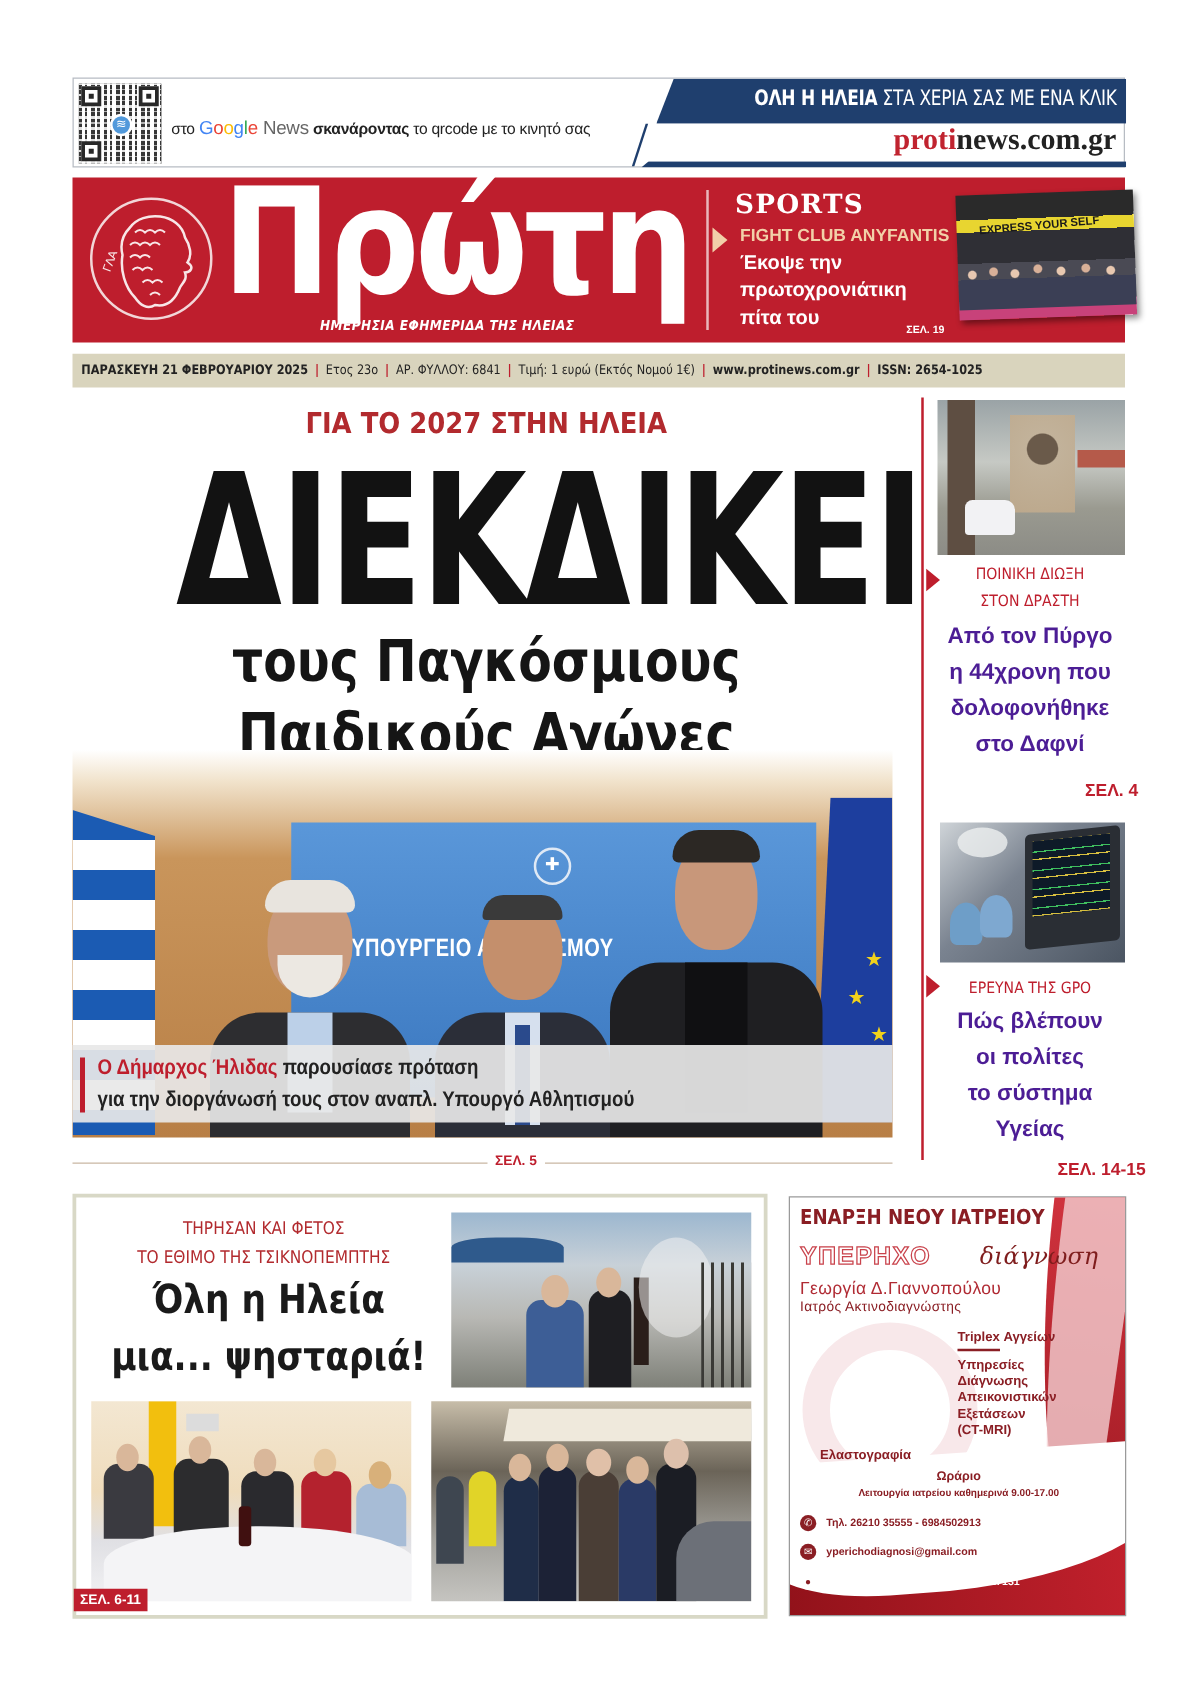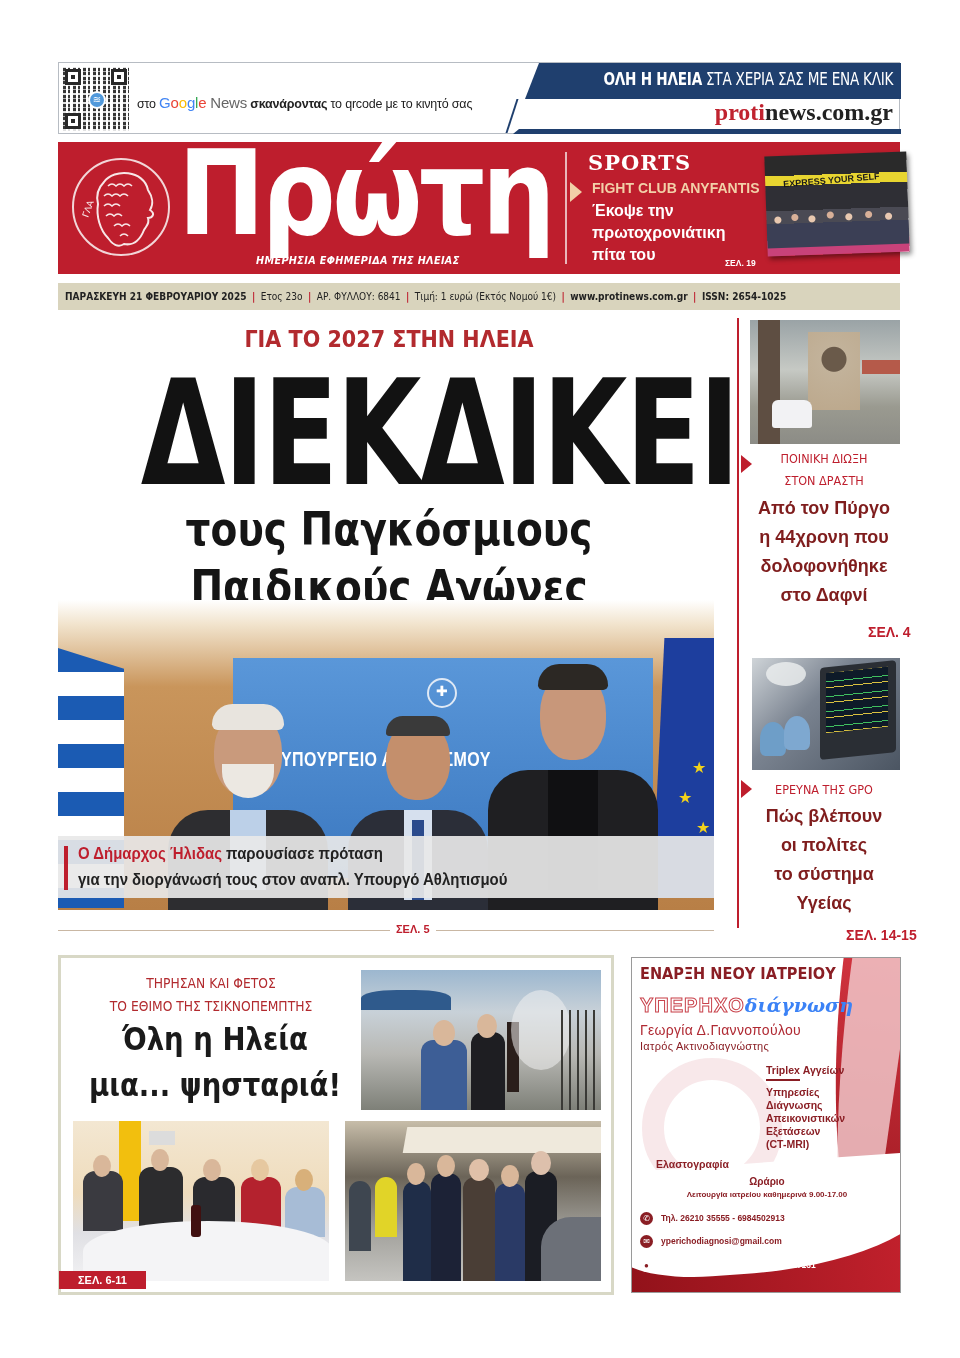--- a/index.html
+++ b/index.html
@@ -86,51 +86,51 @@
   
   .rail-line { position: absolute; left: 737px; top: 318px; width: 2px; height: 610px; background: #be1e2d; }
   .rail-photo1 { position: absolute; left: 750px; top: 320px; width: 150px; height: 124px; overflow: hidden;
       background: linear-gradient(180deg, #9aa3a6 0%, #c6c9c4 40%, #9a9a90 70%, #8c8c86 100%); }
   .rail-photo1 .tree { position: absolute; left: 8px; top: 0; width: 22px; height: 124px; background: #5e4e42; }
   .rail-photo1 .portrait { position: absolute; left: 58px; top: 12px; width: 52px; height: 78px; background: radial-gradient(circle at 50% 35%, #6a5a4a 12px, #c2b29a 13px, #bca88c 100%); }
   .rail-photo1 .van { position: absolute; left: 22px; top: 80px; width: 40px; height: 28px; background: #f2f2f4; border-radius: 6px 8px 3px 3px; }
   .rail-photo1 .roof { position: absolute; right: 0; top: 40px; width: 38px; height: 14px; background: #b55a4a; }
   .rail-arrow { position: absolute; width: 0; height: 0; border-top: 9px solid transparent; border-bottom: 9px solid transparent; border-left: 11px solid #be1e2d; }
   .rail-kicker { position: absolute; left: 742px; width: 164px; text-align: center; color: #be1e2d; font-size: 12.5px; line-height: 22px; font-family: "DejaVu Sans", sans-serif; transform: scaleX(.9); }
-  .rail-head { position: absolute; left: 742px; width: 164px; text-align: center; color: #7f1d1d; font-weight: bold; font-size: 18px; line-height: 29px; }
+  .rail-head { position: absolute; left: 742px; width: 164px; text-align: center; color: #4c1d95; font-weight: bold; font-size: 18px; line-height: 29px; }
   .rail-page { position: absolute; color: #be1e2d; font-size: 14px; font-weight: bold; }
   .rail-photo2 { position: absolute; left: 752px; top: 658px; width: 148px; height: 112px; overflow: hidden;
       background: linear-gradient(135deg, #cfd4d8 0%, #7a8390 40%, #4b5562 100%); }
   .rail-photo2 .monitor { position: absolute; left: 68px; top: 6px; width: 76px; height: 92px; background: #2a2e34; border-radius: 4px; transform: skewY(-6deg); }
   .rail-photo2 .screen { position: absolute; left: 6px; top: 6px; width: 62px; height: 60px; background: #0e1a28;
       background-image: repeating-linear-gradient(180deg, transparent 0 8px, #3fbf5f 8px 9px, transparent 9px 14px, #d8c040 14px 15px); }
   .rail-photo2 .doc { position: absolute; width: 26px; height: 34px; border-radius: 50% 50% 20% 20%; background: #6e9ec8; }
 
   
   .feature { position: absolute; left: 58px; top: 955px; width: 556px; height: 340px; border: 3px solid #d8d8c6; background: #fff; }
   .feat-kicker { position: absolute; left: 10px; top: 14px; width: 280px; text-align: center; color: #b22a2e; font-size: 14px; line-height: 23px; font-family: "DejaVu Sans", sans-serif; transform: scaleX(.88); }
   .feat-head { position: absolute; left: 4px; top: 58px; width: 300px; text-align: center; font-family: "DejaVu Sans", sans-serif; font-weight: bold; font-size: 32px; line-height: 46px; color: #1a1a1a; transform: scaleX(.86); }
   .feat-photo1 { position: absolute; left: 300px; top: 12px; width: 240px; height: 140px; overflow: hidden; background: linear-gradient(180deg, #9cb7cf 0%, #c8d1d8 30%, #b8b8b4 60%, #7e8078 100%); }
   .feat-photo2 { position: absolute; left: 12px; top: 163px; width: 256px; height: 160px; overflow: hidden; background: linear-gradient(180deg, #f3e7d2 0%, #efdcbc 45%, #e0e0e4 70%, #f2f2f4 100%); }
   .feat-photo3 { position: absolute; left: 284px; top: 163px; width: 256px; height: 160px; overflow: hidden; background: linear-gradient(180deg, #c7bda9 0%, #6b6458 35%, #a4a39e 70%, #c5c4c0 100%); }
   .fig { position: absolute; border-radius: 12px 12px 0 0; }
   .fhead { position: absolute; border-radius: 50%; background: #d9b79a; }
-  .feat-page { position: absolute; left: -2px; top: 313px; padding: 3px 19px; background: #be1e2d; color: #fff; font-size: 11px; font-weight: bold; }
+  .feat-page { position: absolute; left: -2px; top: 313px; padding: 3px 5px; background: #be1e2d; color: #fff; font-size: 11px; font-weight: bold; }
 
   
   .ad { position: absolute; left: 631px; top: 957px; width: 270px; height: 336px; border: 1px solid #9a9a9a; background: #fff; overflow: hidden; }
   .ad-swoosh1 { position: absolute; right: -40px; top: -20px; width: 120px; height: 380px; background: linear-gradient(180deg, #d43540, #8f1119); border-radius: 0 0 0 100%; transform: rotate(8deg); }
   .ad-swoosh2 { position: absolute; right: 10px; top: -10px; width: 60px; height: 340px; background: #f2cfd2; border-radius: 0 0 0 100%; transform: rotate(8deg); opacity: .8; }
   .ad-wave { position: absolute; left: -20px; bottom: -40px; width: 320px; height: 150px; background: linear-gradient(90deg, #8f1119, #c6222e); border-radius: 60% 40% 0 0; transform: rotate(-8deg); }
   .ad-wave2 { position: absolute; left: -20px; bottom: 20px; width: 320px; height: 110px; background: #fff; border-radius: 0 0 60% 30%; transform: rotate(-4deg); }
   .ad-ring { position: absolute; left: 10px; top: 100px; width: 140px; height: 140px; border-radius: 50%; border: 22px solid rgba(190,30,45,.1); }
   .ad-title { position: absolute; left: 8px; top: 6px; color: #8a1e24; font-weight: bold; font-size: 16.5px; white-space: nowrap; font-family: "DejaVu Sans", sans-serif; transform: scaleX(.88); transform-origin: left top; }
   .ad-brand { position: absolute; left: 8px; top: 36px; color: #c9434c; white-space: nowrap; }
   .ad-brand .outline { font-size: 20px; font-weight: bold; color: #fff; -webkit-text-stroke: 1px #c9434c; letter-spacing: 1px; }
-  .ad-brand .script { font-family: "DejaVu Serif", serif; font-style: italic; font-weight: bold; font-size: 19px; color: #3b82f6; }
+  .ad-brand .script { font-family: "DejaVu Serif", serif; font-style: italic; font-weight: normal; font-size: 19px; color: #7f1d1d; margin-left: 39px; }
   .ad-doctor { position: absolute; left: 8px; top: 64px; color: #b02a33; font-size: 14px; letter-spacing: 0.3px; }
   .ad-spec { position: absolute; left: 8px; top: 82px; color: #8a1e24; font-size: 11px; letter-spacing: 0.3px; }
   .ad-col1 { position: absolute; left: 24px; top: 106px; font-size: 8.5px; line-height: 12.5px; color: #8a1e24; font-weight: bold; }
   .ad-col1 .h { font-size: 10.5px; line-height: 15px; }
   .ad-col2 { position: absolute; left: 134px; top: 106px; font-size: 10.5px; line-height: 13px; color: #8a1e24; font-weight: bold; }
   .ad-uline { display: block; width: 34px; height: 2px; background: #8a1e24; margin: 2px 0 5px; }
   .ad-elasto { position: absolute; left: 24px; top: 200px; font-size: 10.5px; color: #8a1e24; font-weight: bold; }
   .ad-hours-h { position: absolute; left: 0; top: 218px; width: 270px; text-align: center; font-size: 10px; color: #8a1e24; font-weight: bold; }
   .ad-hours { position: absolute; left: 0; top: 232px; width: 270px; text-align: center; font-size: 8px; color: #8a1e24; font-weight: bold; }
   .ad-contact { position: absolute; left: 8px; font-size: 8.5px; color: #8a1e24; font-weight: bold; white-space: nowrap; }

